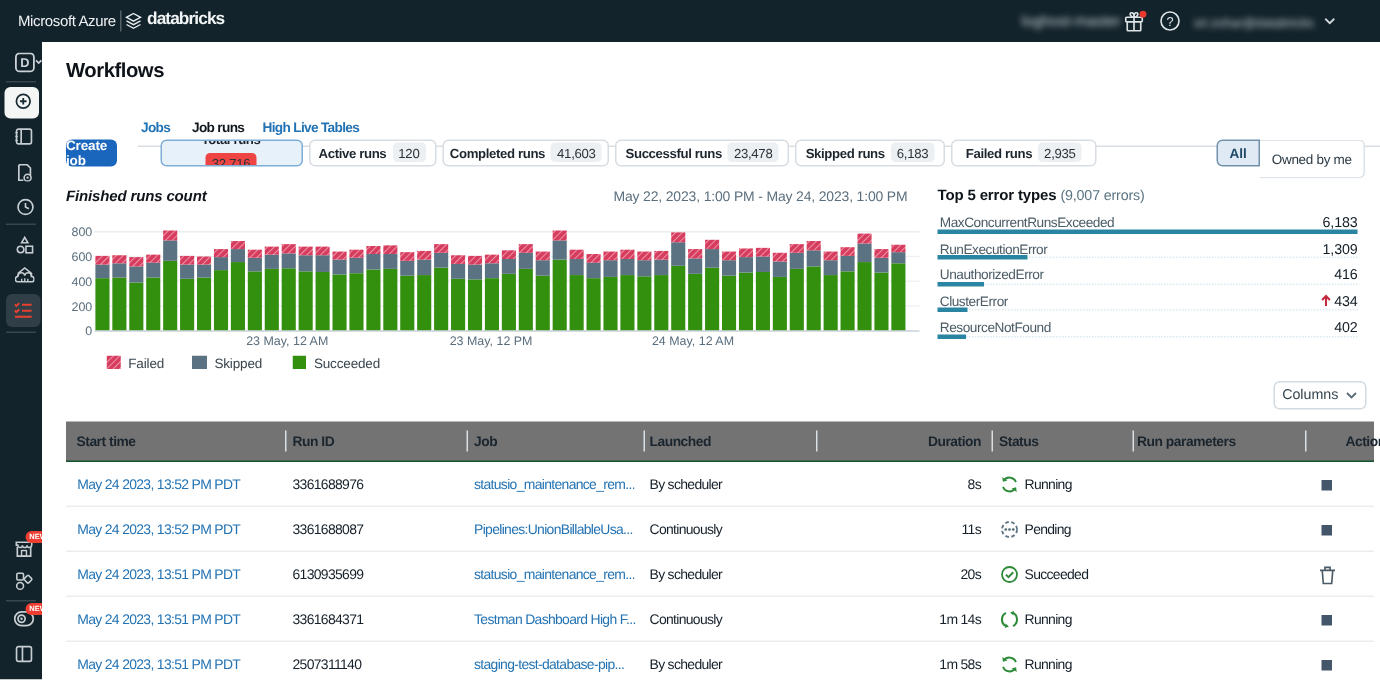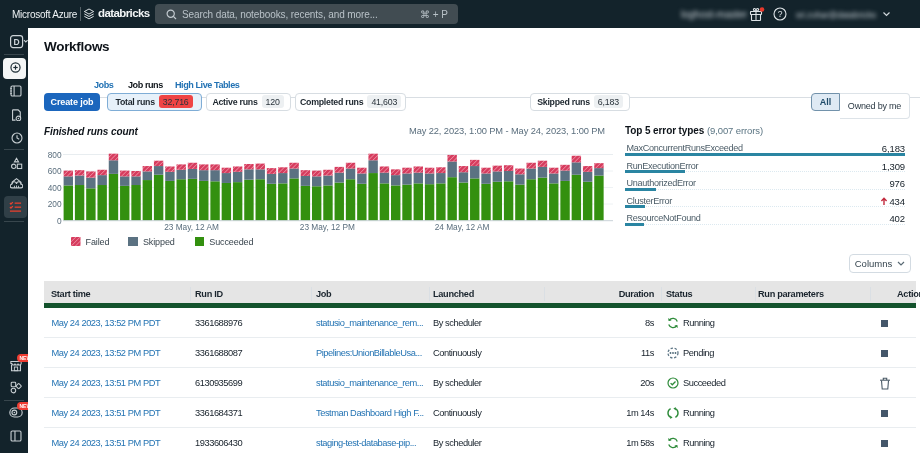--- a/index.html
+++ b/index.html
@@ -20,21 +20,21 @@
 #main { position:absolute; left:28px; top:28px; width:892px; height:425px; background:#fff; }
 h1 { position:absolute; left:16px; top:11px; font-size:13.5px; font-weight:700;
   color:#0e1319; letter-spacing:-0.3px; }
 #tabs { position:absolute; left:16px; top:69px; width:876px; height:0;
   border-bottom:1px solid #d9dee3;margin-left:48px; }
 .tab { position:absolute; top:-17px; font-size:9.1px; font-weight:600; letter-spacing:-0.45px; white-space:nowrap; }
 .tab.link { color:#2272b4; }
 .tab.active { color:#11171c; }
 #tab-underline { position:absolute; left:35px; top:-2.5px; width:33px; height:2.5px; background:#2272b4; }
 
-.btn-primary { position:absolute; left:16px; top:65px; width:56px; height:18px;
+.btn-primary { position:absolute; left:16px; top:65px; width:34px; height:18px;
   background:#1b66bd; border-radius:4px; color:#fff; font-size:9px; font-weight:600;
   display:flex; align-items:center; justify-content:center; letter-spacing:-0.1px;}
 .chip { position:absolute; top:64.5px; height:18px; border:1px solid #d7dde2; border-radius:4px;
   background:#fff; display:flex; align-items:center; justify-content:center; gap:4px; font-size:8.8px; white-space:nowrap; overflow:hidden; }
 .chip .lbl { font-weight:600; color:#1d262e; letter-spacing:-0.25px; }
 .chip .cnt { background:#edf0f2; border-radius:3px; padding:1.5px 4px; color:#2a333b; letter-spacing:-0.2px;}
 .chip.sel { background:#e7f1fa; border-color:#7fadd6; }
 .chip.sel .cnt { background:#ef4444; }
 
 #seg { position:absolute; left:783px; top:65px; height:18px; display:flex; font-size:9px; white-space:nowrap; }
@@ -56,22 +56,22 @@
 .erow { position:absolute; left:0; width:280px; height:17.6px; }
 .erow .nm { position:absolute; left:1.5px; top:4px; font-size:9.1px; color:#4a5b66; letter-spacing:-0.3px;}
 .erow .ct { position:absolute; right:0; top:4px; font-size:9.5px; color:#141e27; letter-spacing:-0.1px;}
 .erow .track { position:absolute; left:0; top:14.5px; width:280px; border-top:1px dotted #dce9f0; }
 .erow .bar { position:absolute; left:0; top:13.5px; height:3px; background:#2a85a2; }
 
 #colbtn { position:absolute; left:821px; top:226px; width:62px; height:19px; background:#fff;
   border:1px solid #d3dbe2; border-radius:4px; display:flex; align-items:center;
   justify-content:center; gap:5px; font-size:9.5px; color:#36454f; }
 
-#thead { position:absolute; left:16px; top:253px; width:872px; height:26.5px; background:#e5e5e5;
-  border-bottom:5px solid #14532d; }
+#thead { position:absolute; left:16px; top:253px; width:872px; height:26.5px; background:#737373;
+  border-bottom:1px solid #14532d; }
 .th { position:absolute; top:7.5px; font-size:9.2px; font-weight:600; color:#1b252e; letter-spacing:-0.3px; white-space:nowrap;}
 .vsep { position:absolute; top:6px; width:1px; height:14px; background:#dadfe4; }
 .trow { position:absolute; left:16px; width:872px; height:30px; border-bottom:1px solid #e9edf0; }
 .td { position:absolute; top:9.5px; font-size:9.3px; color:#16202a; letter-spacing:-0.45px; white-space:nowrap;}
 .td.link { color:#2373b3; }
 .td.r { text-align:right; }
 </style>
 </head>
 <body>
 <div id="app">
@@ -80,28 +80,20 @@
   <div class="abs tb-txt" style="left:12px; top:8.5px; font-size:10px; letter-spacing:-0.25px;">Microsoft Azure</div>
   <div class="abs" style="left:80px; top:7px; width:1px; height:14px; background:rgba(255,255,255,0.28);"></div>
   <svg class="abs" style="left:83px; top:8px;" width="12" height="12" viewBox="0 0 18 18">
     <g stroke="#e8edef" stroke-width="1.4" fill="none">
       <path d="M9 1.5 L16 5.3 L9 9.1 L2 5.3 Z"></path>
       <path d="M2 8.9 L9 12.7 L16 8.9"></path>
       <path d="M2 12.5 L9 16.3 L16 12.5"></path>
     </g>
   </svg>
   <div class="abs" style="left:98px; top:7px; color:#f2f5f6; font-size:11.5px; font-weight:700; letter-spacing:-0.6px;">databricks</div>
-  <div id="searchbox">
-    <svg class="abs" style="left:11px; top:4.5px;" width="11" height="11" viewBox="0 0 11 11">
-      <circle cx="4.7" cy="4.7" r="3.6" fill="none" stroke="#c3cbd0" stroke-width="1.2"></circle>
-      <line x1="7.4" y1="7.4" x2="10" y2="10" stroke="#c3cbd0" stroke-width="1.2"></line>
-    </svg>
-    <div class="abs ph" style="left:27px; top:5px; letter-spacing:-0.1px;">Search data, notebooks, recents, and more...</div>
-    <div class="abs ph" style="right:10px; top:5px;">⌘ + P</div>
-  </div>
   <div class="abs blur" style="left:681px; top:9px;">loghost-master</div>
   <svg class="abs" style="left:749px; top:7px;" width="16" height="15" viewBox="0 0 16 15">
     <g stroke="#dde3e6" stroke-width="1.1" fill="none">
       <rect x="1.5" y="4.5" width="11" height="3" rx="0.5"></rect>
       <rect x="2.5" y="7.5" width="9" height="6" rx="0.5"></rect>
       <line x1="7" y1="4.5" x2="7" y2="13.5"></line>
       <path d="M7 4.5 C4.5 4.5 3.5 1.5 5.5 1.5 C7 1.5 7 3.5 7 4.5 C7 3.5 7 1.5 8.5 1.5 C10.5 1.5 9.5 4.5 7 4.5"></path>
     </g>
     <circle cx="13" cy="2.5" r="2.3" fill="#e8392c"></circle>
   </svg>
@@ -192,35 +184,43 @@
 
 <div id="main">
   <h1>Workflows</h1>
   <div id="tabs">
     <div class="tab link" style="left:2px;">Jobs</div>
     <div class="tab active" style="left:36px;">Job runs</div>
     <div class="tab link" style="left:83px;">High Live Tables</div>
     <div id="tab-underline"></div>
   </div>
   <div class="btn-primary">Create job</div>
-  <div class="chip sel" style="left:78.5px; width:95px;">
+  <div class="chip sel" style="left:78.5px; width:95px;flex-direction:column;">
         <span class="lbl">Total runs</span>
         <span class="cnt">32,716</span>
       </div>
   <div class="chip" style="left:177.5px; width:85px;">
         <span class="lbl">Active runs</span>
         <span class="cnt">120</span>
       </div>
   <div class="chip" style="left:267px; width:111px;">
         <span class="lbl">Completed runs</span>
         <span class="cnt">41,603</span>
       </div>
+  <div class="chip" style="left:382px; width:116px;">
+        <span class="lbl">Successful runs</span>
+        <span class="cnt">23,478</span>
+      </div>
   <div class="chip" style="left:502px; width:100px;">
         <span class="lbl">Skipped runs</span>
         <span class="cnt">6,183</span>
+      </div>
+  <div class="chip" style="left:606px; width:97px;">
+        <span class="lbl">Failed runs</span>
+        <span class="cnt">2,935</span>
       </div>
   <div id="seg">
         <div class="sg on">All</div>
         <div class="sg off">Owned by me</div>
       </div>
 
   <div id="chart-title">Finished runs count</div>
   <div id="daterange">May 22, 2023, 1:00 PM - May 24, 2023, 1:00 PM</div>
   <svg class="abs" style="left:2px; top:117px;" width="590" height="88" viewBox="0 0 590 88">
     <defs>
@@ -423,21 +423,21 @@
           <span class="bar" style="width:280px;"></span>
         </div>
     <div class="erow" style="top:31.6px;">
           <span class="nm">RunExecutionError</span>
           <span class="ct">1,309</span>
           <span class="track"></span>
           <span class="bar" style="width:60px;"></span>
         </div>
     <div class="erow" style="top:49.2px;">
           <span class="nm">UnauthorizedError</span>
-          <span class="ct">976</span>
+          <span class="ct">416</span>
           <span class="track"></span>
           <span class="bar" style="width:31px;"></span>
         </div>
     <div class="erow" style="top:66.8px;">
           <span class="nm">ClusterError</span>
           <span class="ct"><svg width="8" height="9" viewBox="0 0 8 9" style="margin-right:1px; vertical-align:-1px;">
               <path d="M4 8 L4 1.6 M1.4 4 L4 1.3 L6.6 4" stroke="#c22a3e" stroke-width="1.4" fill="none"></path>
             </svg>434</span>
           <span class="track"></span>
           <span class="bar" style="width:20px;"></span>
@@ -536,21 +536,21 @@
             <path d="M8.4 1.6 A5 5 0 0 1 8.4 10.4"></path>
           </g>
           <path d="M3.0 11.7 L5.6 10.7 L3.4 8.6 Z" fill="#2e8b3a"></path>
           <path d="M9.0 0.3 L6.4 1.3 L8.6 3.4 Z" fill="#2e8b3a"></path>
         </svg>
     <div class="td" style="left:639px;">Running</div>
     <div class="abs" style="left:837px; top:11.5px; width:7px; height:7px; background:#44576a;"></div>
   </div>
   <div class="trow" style="top:400px; border-bottom:none;">
     <div class="td link" style="left:7.5px;">May 24 2023, 13:51 PM PDT</div>
-    <div class="td" style="left:151px;">1933606430</div>
+    <div class="td" style="left:151px;">2507311140</div>
     <div class="td link" style="left:272px; max-width:113px; overflow:hidden;">staging-test-database-pip...</div>
     <div class="td" style="left:389px;">By scheduler</div>
     <div class="td r" style="left:550px; width:60px;">1m 58s</div>
     <svg class="abs" style="left:623px; top:8.5px;" width="12" height="12" viewBox="0 0 12 12">
           <g stroke="#2e8b3a" stroke-width="1.3" fill="none">
             <path d="M10.3 4.4 A4.6 4.6 0 0 0 2.2 3.4"></path>
             <path d="M1.7 7.6 A4.6 4.6 0 0 0 9.8 8.6"></path>
           </g>
           <path d="M1.2 1.0 L1.6 4.1 L4.6 3.4 Z" fill="#2e8b3a"></path>
           <path d="M10.8 11.0 L10.4 7.9 L7.4 8.6 Z" fill="#2e8b3a"></path>

